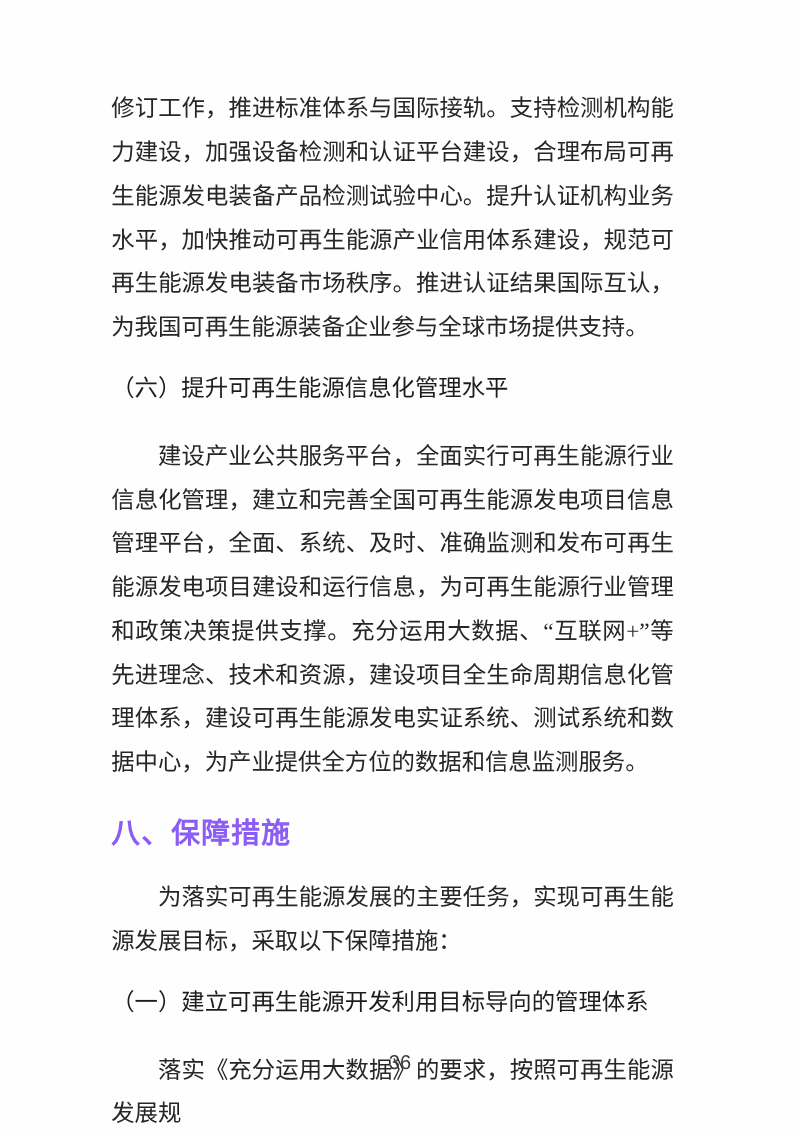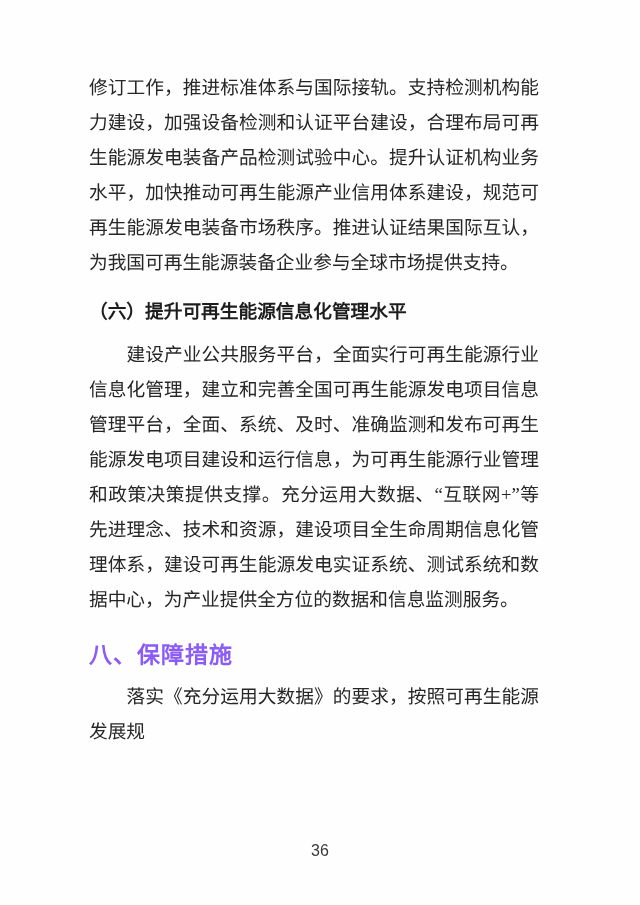--- a/index.html
+++ b/index.html
@@ -34,36 +34,36 @@
     word-break: break-all;
     color: #262626;
   }
   .body-para.indent {
     text-indent: 2em;
   }
   .h-sub {
     margin: 14px 0 0 0;
     font-size: 18.7px;
     line-height: 35px;
-    font-weight: bold;
+    font-weight: normal;
     text-align: left;
     color: #1d1d1d;
   }
   .h-main {
     margin: 22px 0 8px 0;
     font-size: 23px;
     line-height: 32px;
     font-weight: bold;
     letter-spacing: 1px;
     font-family: "Liberation Sans", sans-serif;
     color: #8b5cf6;
   }
   .h-sub + .body-para,
   .h-main + .body-para {
-    margin-top: 8px;
+    margin-top: 19px;
   }
   .body-para + .h-sub {
     margin-top: 14px;
   }
   .page-number {
     position: absolute;
     top: 842px;
     left: 0;
     width: 100%;
     text-align: center;
@@ -79,20 +79,22 @@
   <div class="content">
 
     <p class="body-para">修订工作，推进标准体系与国际接轨。支持检测机构能力建设，加强设备检测和认证平台建设，合理布局可再生能源发电装备产品检测试验中心。提升认证机构业务水平，加快推动可再生能源产业信用体系建设，规范可再生能源发电装备市场秩序。推进认证结果国际互认，为我国可再生能源装备企业参与全球市场提供支持。</p>
 
     <h3 class="h-sub">（六）提升可再生能源信息化管理水平</h3>
 
     <p class="body-para indent">建设产业公共服务平台，全面实行可再生能源行业信息化管理，建立和完善全国可再生能源发电项目信息管理平台，全面、系统、及时、准确监测和发布可再生能源发电项目建设和运行信息，为可再生能源行业管理和政策决策提供支撑。充分运用大数据、“互联网+”等先进理念、技术和资源，建设项目全生命周期信息化管理体系，建设可再生能源发电实证系统、测试系统和数据中心，为产业提供全方位的数据和信息监测服务。</p>
 
     <h2 class="h-main">八、保障措施</h2>
 
+    <p class="body-para indent">为落实可再生能源发展的主要任务，实现可再生能源发展目标，采取以下保障措施：</p>
 
+    <h3 class="h-sub">（一）建立可再生能源开发利用目标导向的管理体系</h3>
 
     <p class="body-para indent">落实《充分运用大数据》的要求，按照可再生能源发展规</p>
 
   </div>
 
   <div class="page-number">36</div>
 </div>
 
 </body></html>

